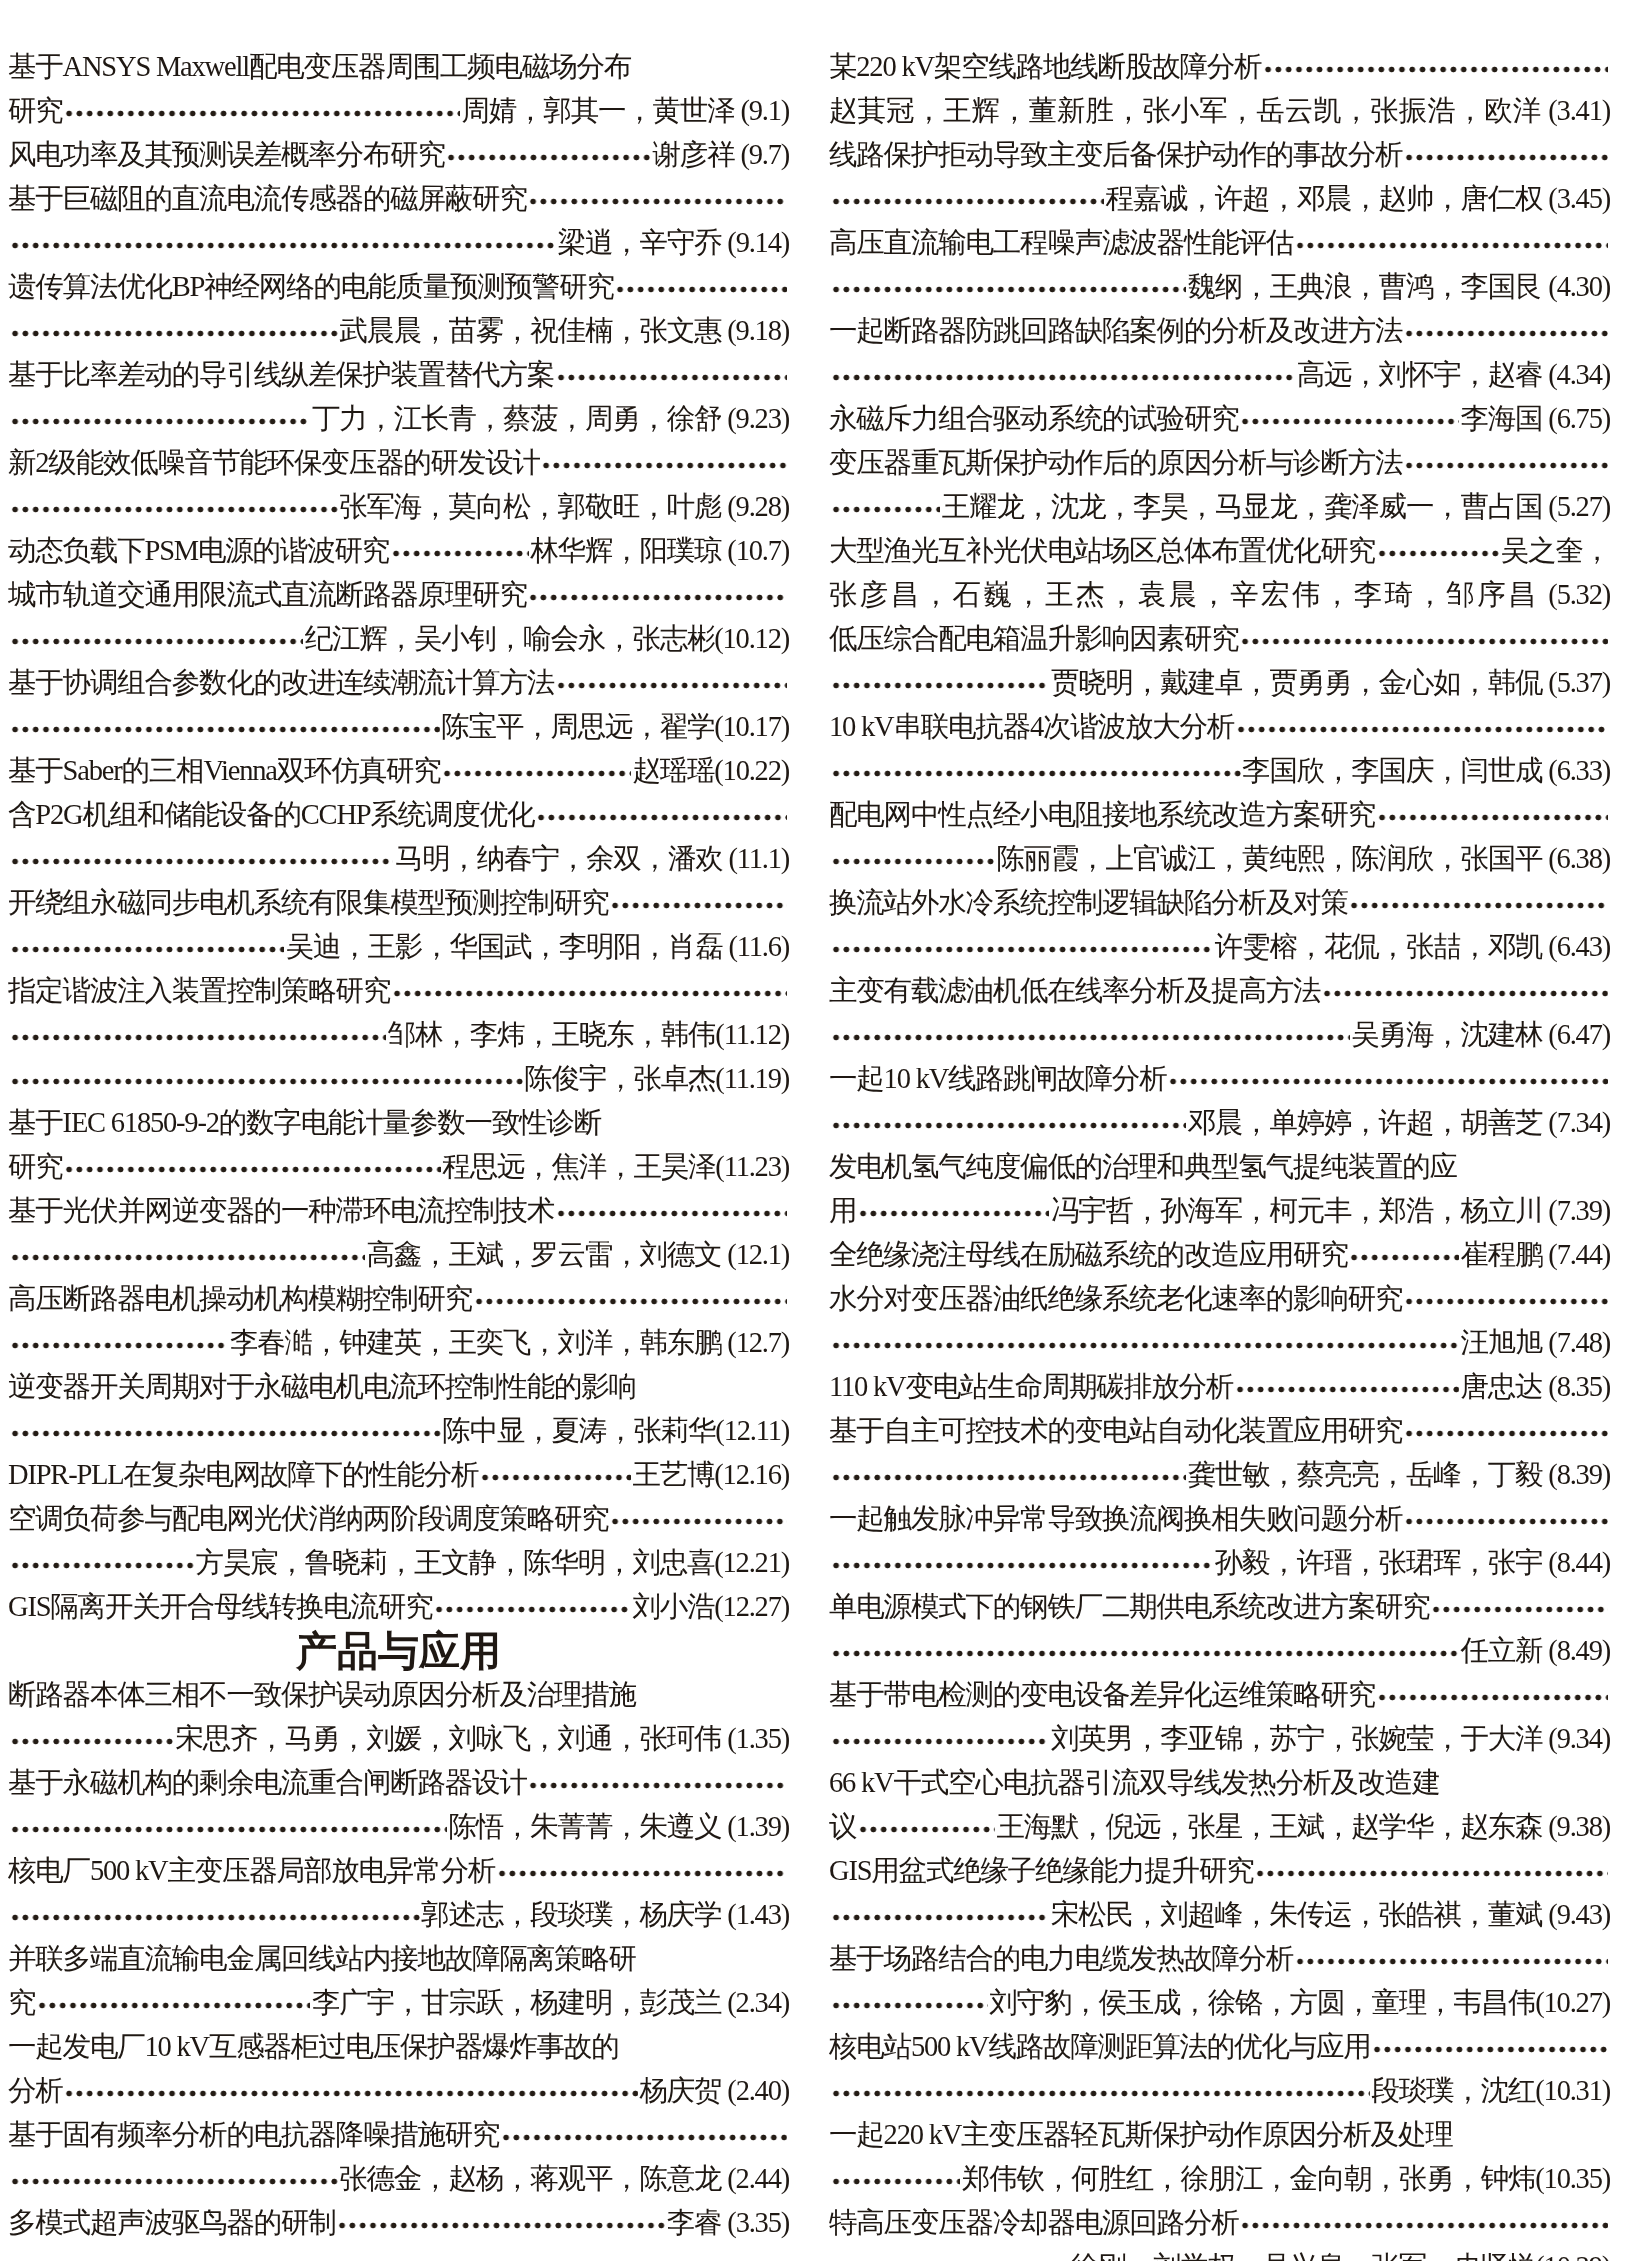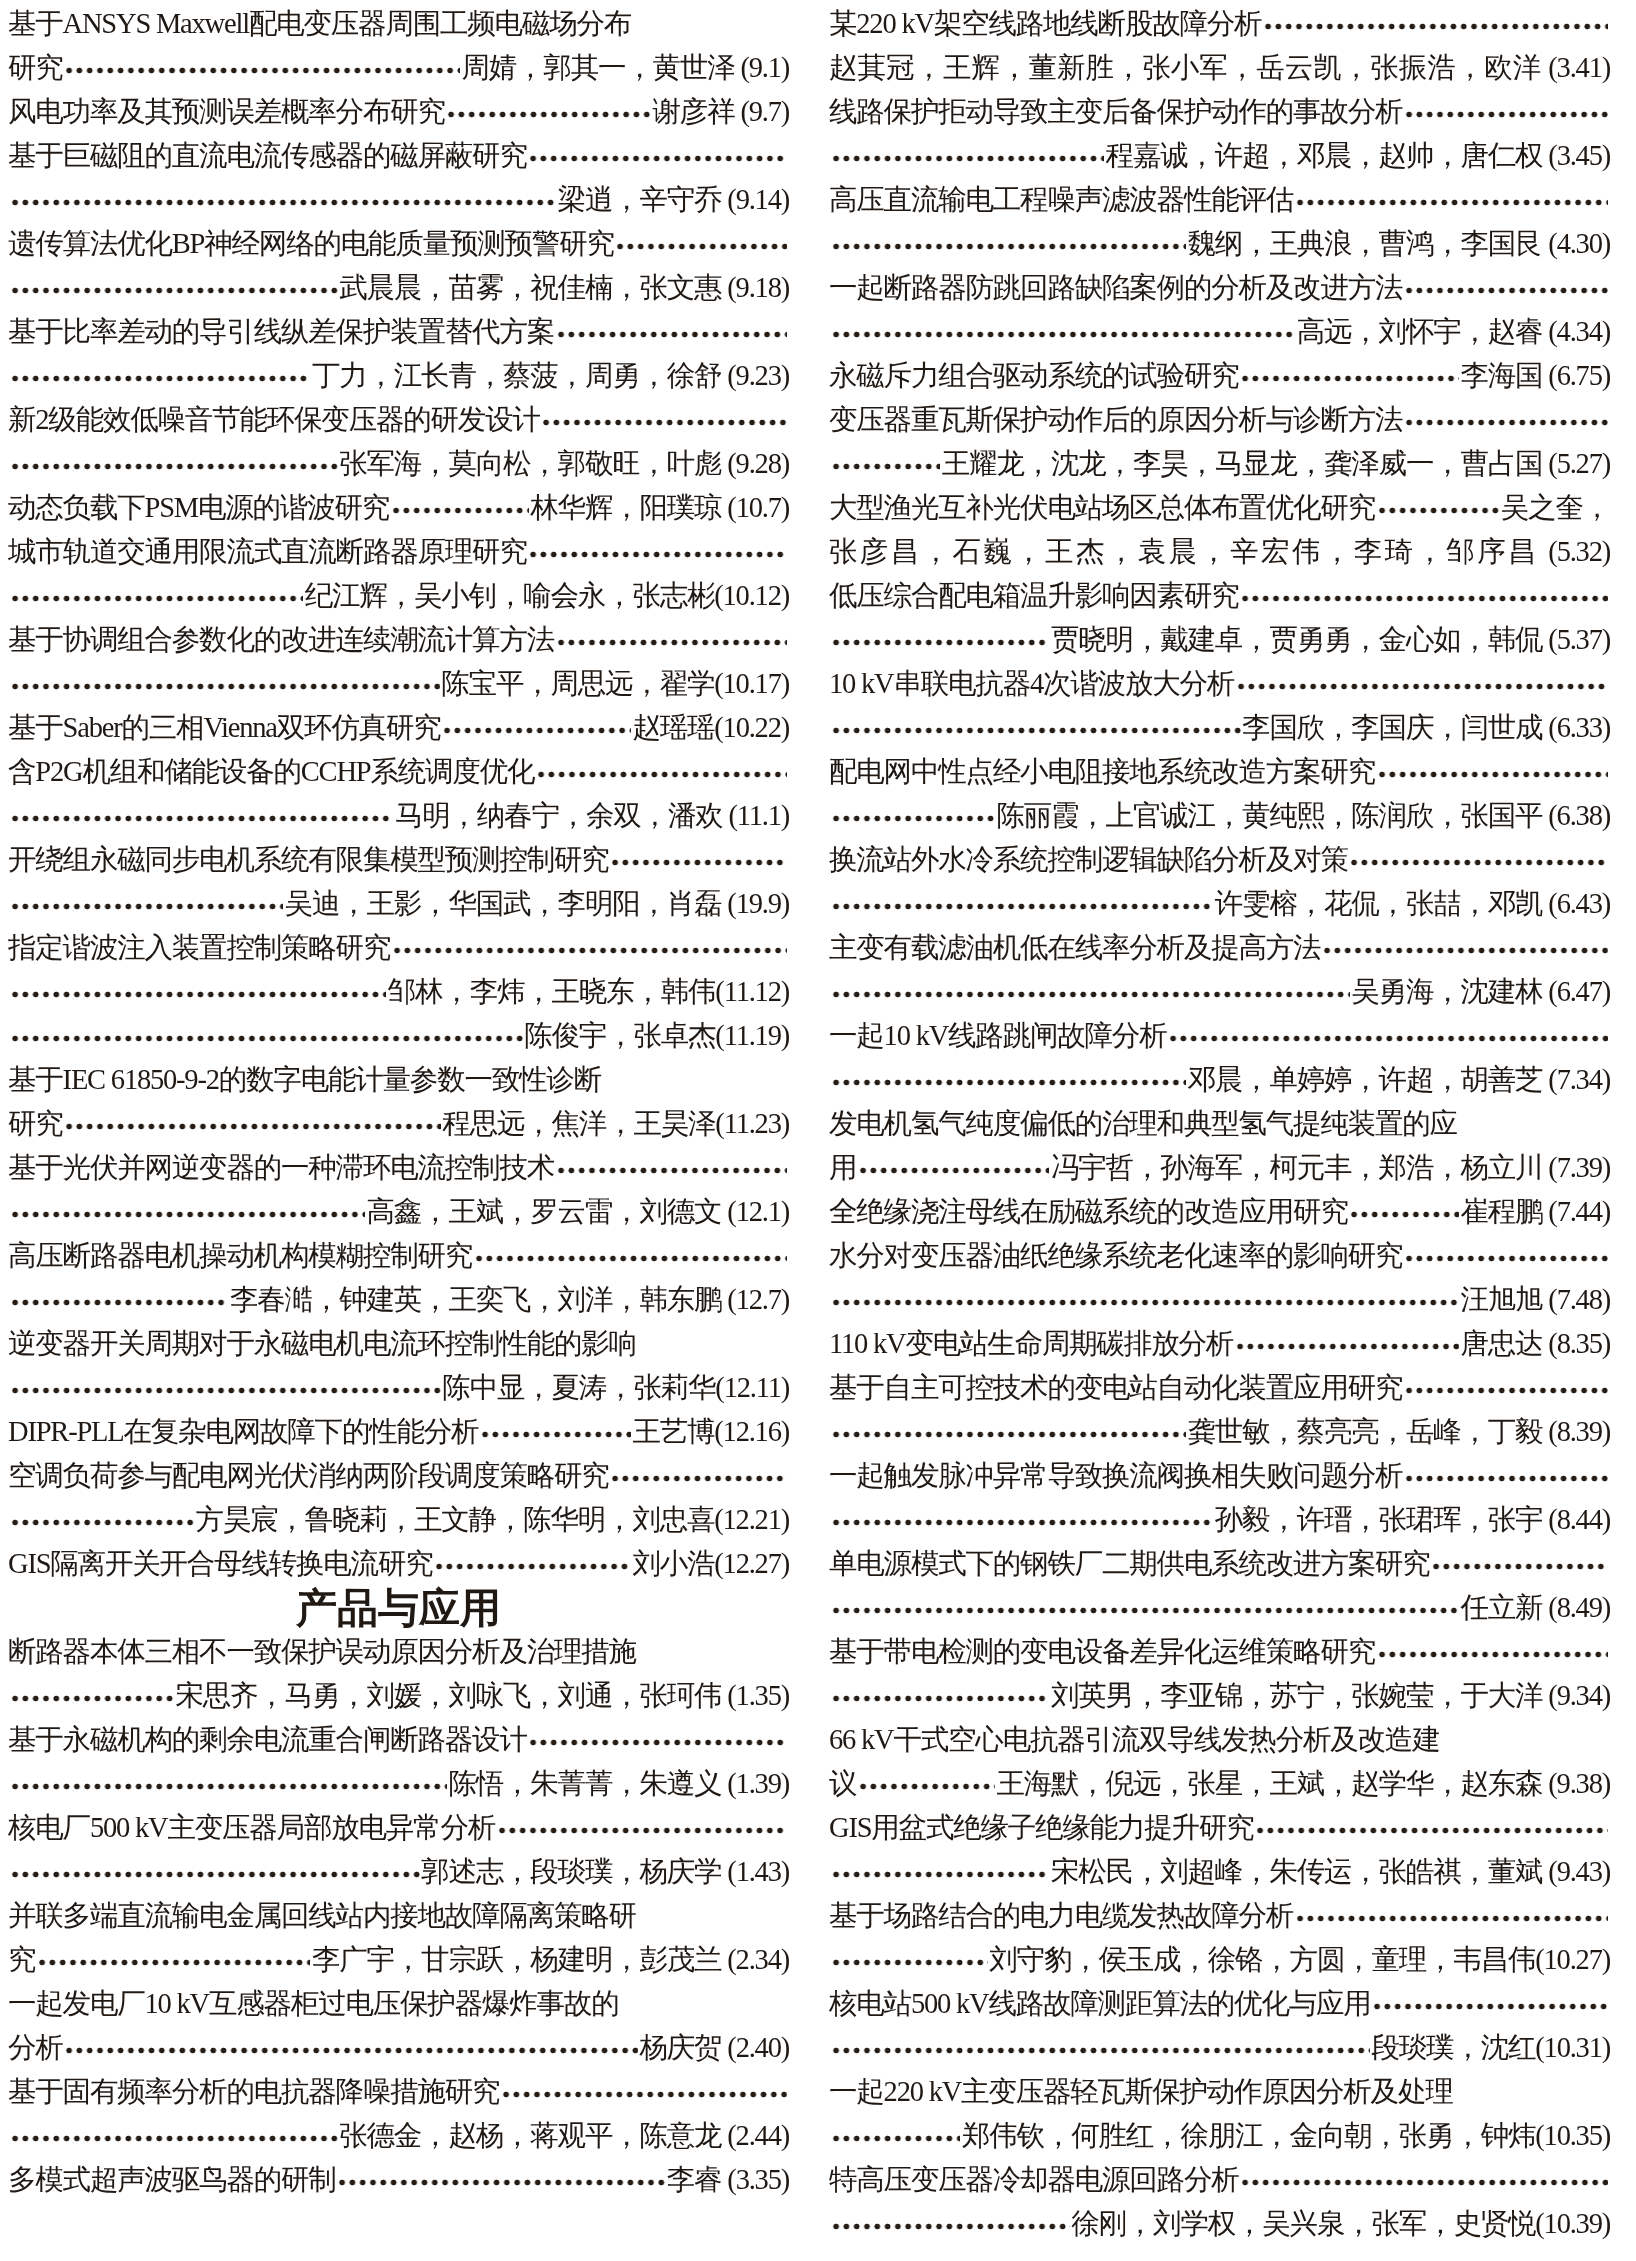--- a/index.html
+++ b/index.html
@@ -12,21 +12,21 @@
     letter-spacing: -1.2px;
     overflow: hidden;
   }
   .page {
     display: flex;
     box-sizing: border-box;
     width: 100%; height: 100%;
     padding: 1.6px 27px 0 8px;
     gap: 40px;
   }
-  .col { flex: 0 0 781px; width: 781px; }
+  .col { flex: 0 0 781px; width: 781px; margin-top: 43px; }
   .line {
     display: flex;
     align-items: stretch;
     height: 44px;
     line-height: 44px;
     white-space: nowrap;
     overflow: hidden;
   }
   .line span { display: block; }
   .t { flex: 0 0 auto; }
@@ -138,21 +138,21 @@
       <div class="line normal">
         <div class="leader"></div>
         <span class="r">马明，纳春宁，余双，潘欢 (11.1)</span>
       </div>
       <div class="line normal">
         <span class="t">开绕组永磁同步电机系统有限集模型预测控制研究</span>
         <div class="leader"></div>
       </div>
       <div class="line normal">
         <div class="leader"></div>
-        <span class="r">吴迪，王影，华国武，李明阳，肖磊 (19.9)</span>
+        <span class="r">吴迪，王影，华国武，李明阳，肖磊 (11.6)</span>
       </div>
       <div class="line normal">
         <span class="t">指定谐波注入装置控制策略研究</span>
         <div class="leader"></div>
       </div>
       <div class="line normal">
         <div class="leader"></div>
         <span class="r">邹林，李炜，王晓东，韩伟(11.12)</span>
       </div>
       <div class="line normal">

